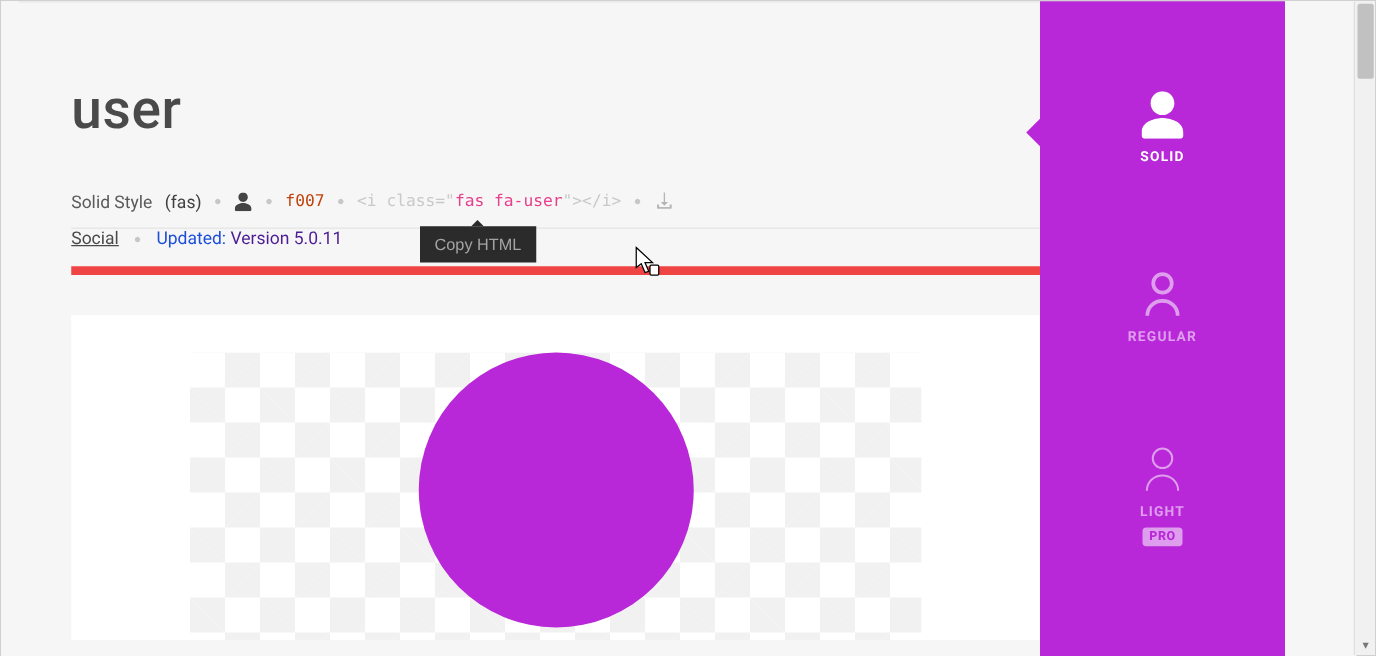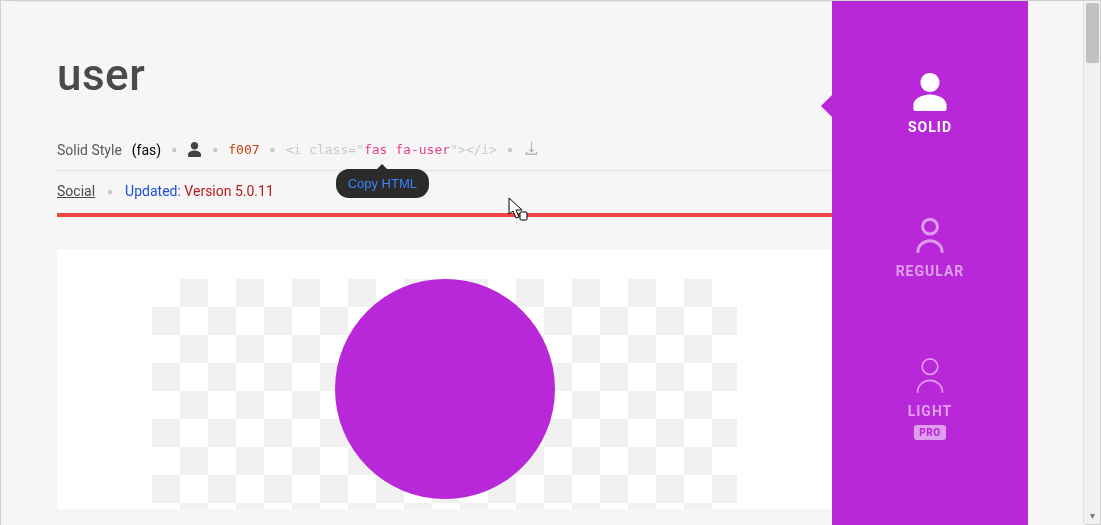--- a/index.html
+++ b/index.html
@@ -47,91 +47,90 @@
     height: 1px;
     background: #e6e6e6;
   }
   .main {
     position: absolute;
     left: 56px;
     top: 0;
     width: 775px;
   }
   h1.title {
-    margin-top: 48px;
+    margin-top: 60px;
     font-size: 44px;
     font-weight: 500;
     color: #4a4a4a;
     letter-spacing: 0.5px;
   }
   .meta-row {
     margin-top: 40px;
     display: flex;
     align-items: center;
     gap: 10px;
     font-size: 14px;
     color: #6a6a6a;
     border-bottom: 1px solid #e3e3e3;
     padding-bottom: 12px;
   }
   .dot { color: #c7c7c7; font-size: 10px; }
   .style-label { color: #5a5a5a; }
-  .style-prefix { color: #000000; }
+  .style-prefix { color: #404040; }
   .mini-user-icon svg { width: 15px; height: 15px; fill: #444; display: block; }
   .unicode { font-family: ui-monospace, Menlo, Consolas, monospace; color: #c2410c; font-size: 13px; }
   .code-snippet {
     font-family: ui-monospace, Menlo, Consolas, monospace;
     font-size: 13px;
     color: #c9c9c9;
     position: relative;
     cursor: pointer;
   }
   .code-snippet .cls { color: #e83e8c; }
   .download-icon svg { width: 17px; height: 17px; fill: #b5b5b5; display: block; }
   .tooltip {
     position: absolute;
     top: 27px;
     left: 50px;
     background: #2b2b2b;
-    color: #3b82f6;
+    color: #a3a3a3;
     font-family: -apple-system, sans-serif;
     font-size: 13px;
     padding: 7px 12px;
-    border-radius: 13px;
+    border-radius: 0;
     white-space: nowrap;
   }
   .tooltip::before {
     content: "";
     position: absolute;
     top: -5px; left: 50%;
     transform: translateX(-50%);
     border-left: 5px solid transparent;
     border-right: 5px solid transparent;
     border-bottom: 5px solid #2b2b2b;
   }
   .cursor {
     position: absolute;
     top: 196px;
     left: 507px;
     pointer-events: none;
   }
   .cursor svg { width: 20px; height: 24px; }
   .meta-row2 {
-    margin-top: 12px;
     display: flex;
     align-items: center;
     gap: 12px;
     font-size: 14px;
     color: #6a6a6a;
-    border-bottom: 4px solid #ef4444;
+    border-bottom: 7px solid #ef4444;
     padding-bottom: 14px;
   }
   .category-link { color: #4a4a4a; text-decoration: underline; cursor: pointer; }
   .updated-label { color: #1d4ed8; }
-  .version { color: #b91c1c; }
+  .version { color: #4c1d95; }
   .preview {
     margin-top: 32px;
     width: 775px;
     height: 260px;
     background: #fff;
     position: relative;
     overflow: hidden;
   }
   .checker {
     position: absolute;
@@ -178,21 +177,21 @@
   .rail-item {
     position: absolute;
     left: 0; width: 100%;
     text-align: center;
     color: #fff;
     cursor: pointer;
   }
   .rail-item.dim { color: rgba(255,255,255,0.55); }
   .rail-item .lbl {
     margin-top: 8px;
-    font-size: 14px;
+    font-size: 11px;
     font-weight: 700;
     letter-spacing: 1px;
   }
   .rail-icon svg { width: 34px; height: 38px; display: block; margin: 0 auto; }
   .pro-badge {
     display: inline-block;
     margin-top: 6px;
     background: rgba(255,255,255,0.55);
     color: #b827d8;
     font-size: 10px;

